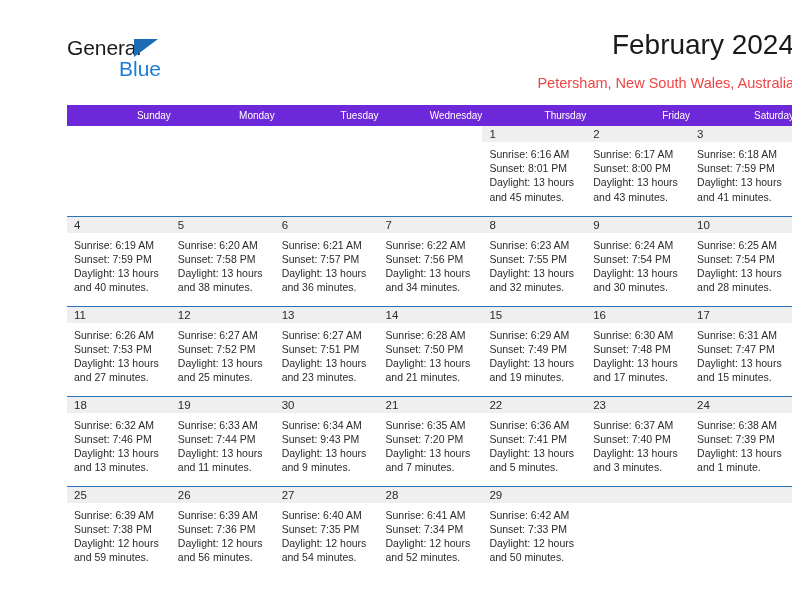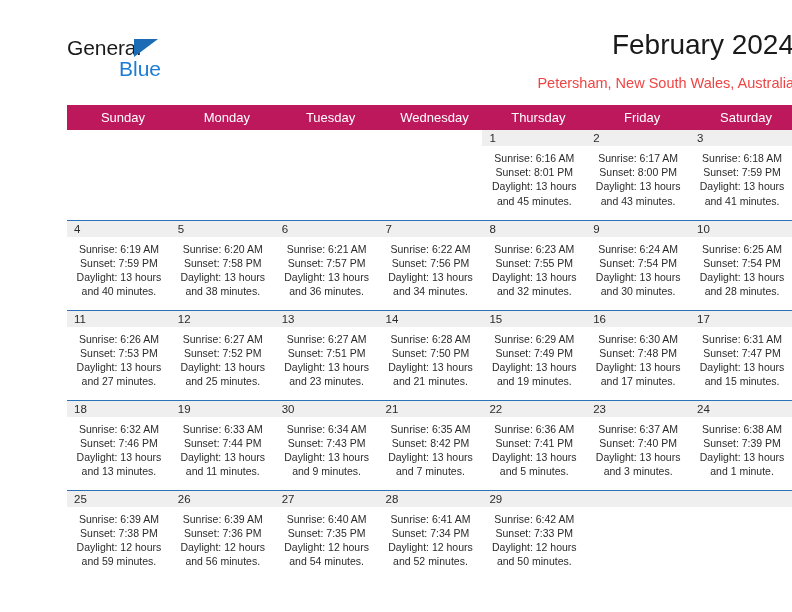--- a/index.html
+++ b/index.html
@@ -86,25 +86,25 @@
   
   .calendar {
     position: absolute;
     left: 31px;
     top: 105px;
     width: 727px;
     border-collapse: collapse;
     table-layout: fixed;
   }
   .calendar th {
-    background: #be185d;
+    background: #6d28d9;
     color: #ffffff;
-    font-size: 13px;
+    font-size: 10px;
     font-weight: normal;
-    text-align: center;
+    text-align: right;
     padding: 5px 0 5px 8px;
     height: 21px;
     border: none;
   }
   .calendar td {
     width: 103.85px;
     height: 90px;
     vertical-align: top;
     padding: 0;
     border: none;
@@ -130,21 +130,20 @@
     background: transparent;
   }
   .cell-empty.cell-blankrow .daynum-band {
     background: #efefef;
   }
   .cell-info {
     padding: 5px 7px 0 7px;
     font-size: 10.5px;
     line-height: 14.2px;
     color: #2b2b2b;
-    text-align: center;
   }
   .cell-info div { white-space: nowrap; }
 </style>
 </head>
 <body>
 
 <div class="page">
 
   <div class="header">
 
@@ -405,32 +404,32 @@
                 <div>Daylight: 13 hours</div>
                 <div>and 11 minutes.</div>
               </div>
             </div>
           </td>
           <td>
             <div class="cell-inner">
               <div class="daynum-band">30</div>
               <div class="cell-info">
                 <div>Sunrise: 6:34 AM</div>
-                <div>Sunset: 7:43 PM</div>
+                <div>Sunset: 9:43 PM</div>
                 <div>Daylight: 13 hours</div>
                 <div>and 9 minutes.</div>
               </div>
             </div>
           </td>
           <td>
             <div class="cell-inner">
               <div class="daynum-band">21</div>
               <div class="cell-info">
                 <div>Sunrise: 6:35 AM</div>
-                <div>Sunset: 8:42 PM</div>
+                <div>Sunset: 7:20 PM</div>
                 <div>Daylight: 13 hours</div>
                 <div>and 7 minutes.</div>
               </div>
             </div>
           </td>
           <td>
             <div class="cell-inner">
               <div class="daynum-band">22</div>
               <div class="cell-info">
                 <div>Sunrise: 6:36 AM</div>

